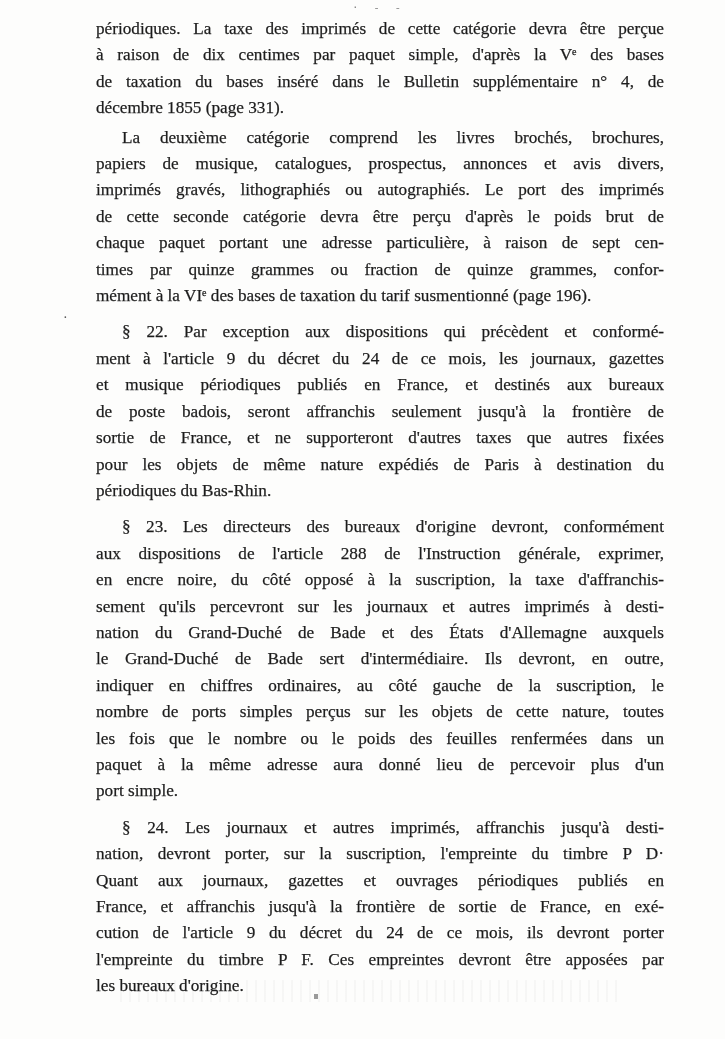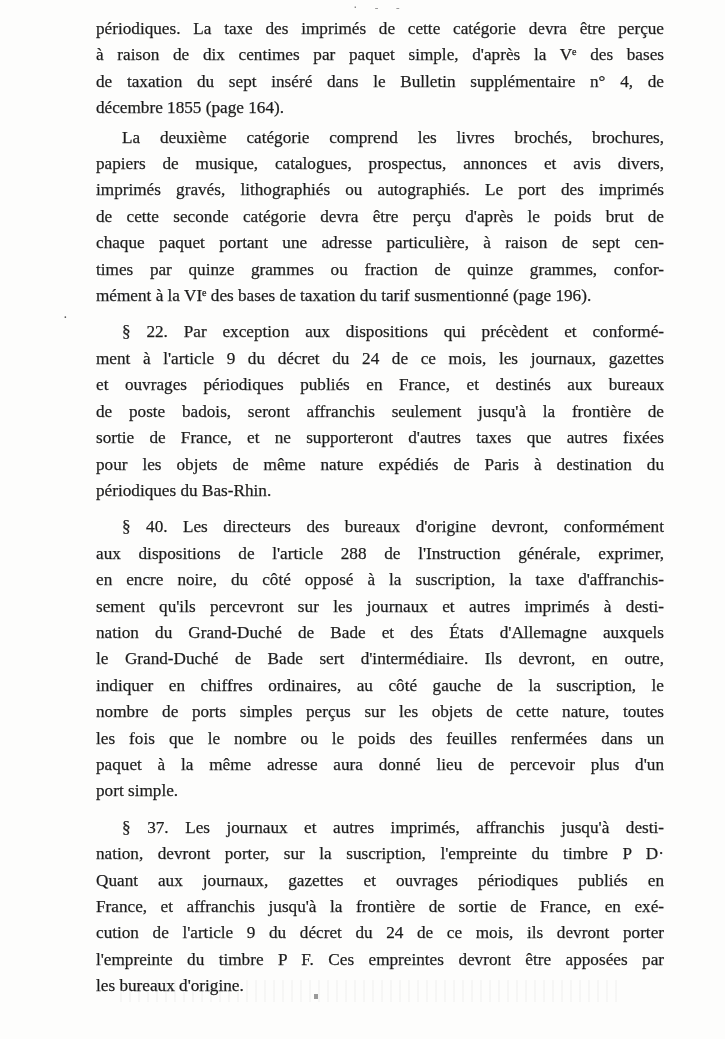--- a/index.html
+++ b/index.html
@@ -78,56 +78,56 @@
 </head>
 <body>
 
 <div class="page">
   <div class="top-marks">· - -</div>
   <div class="margin-dot">·</div>
   <div class="text-block" id="text-block">
       <div class="para">
         <div class="line">périodiques. La taxe des imprimés de cette catégorie devra être perçue</div>
         <div class="line">à raison de dix centimes par paquet simple, d'après la Vᵉ des bases</div>
-        <div class="line">de taxation du sept inséré dans le Bulletin supplémentaire n° 4, de</div>
-        <div class="line last">décembre 1855 (page 164).</div>
+        <div class="line">de taxation du bases inséré dans le Bulletin supplémentaire n° 4, de</div>
+        <div class="line last">décembre 1855 (page 331).</div>
       </div>
       <div class="para indent">
         <div class="line">La deuxième catégorie comprend les livres brochés, brochures,</div>
         <div class="line">papiers de musique, catalogues, prospectus, annonces et avis divers,</div>
         <div class="line">imprimés gravés, lithographiés ou autographiés. Le port des imprimés</div>
         <div class="line">de cette seconde catégorie devra être perçu d'après le poids brut de</div>
         <div class="line">chaque paquet portant une adresse particulière, à raison de sept cen-</div>
         <div class="line">times par quinze grammes ou fraction de quinze grammes, confor-</div>
         <div class="line last">mément à la VIᵉ des bases de taxation du tarif susmentionné (page 196).</div>
       </div>
       <div class="para indent section">
         <div class="line">§ 22. Par exception aux dispositions qui précèdent et conformé-</div>
         <div class="line">ment à l'article 9 du décret du 24 de ce mois, les journaux, gazettes</div>
-        <div class="line">et ouvrages périodiques publiés en France, et destinés aux bureaux</div>
+        <div class="line">et musique périodiques publiés en France, et destinés aux bureaux</div>
         <div class="line">de poste badois, seront affranchis seulement jusqu'à la frontière de</div>
         <div class="line">sortie de France, et ne supporteront d'autres taxes que autres fixées</div>
         <div class="line">pour les objets de même nature expédiés de Paris à destination du</div>
         <div class="line last">périodiques du Bas-Rhin.</div>
       </div>
       <div class="para indent section">
-        <div class="line">§ 40. Les directeurs des bureaux d'origine devront, conformément</div>
+        <div class="line">§ 23. Les directeurs des bureaux d'origine devront, conformément</div>
         <div class="line">aux dispositions de l'article 288 de l'Instruction générale, exprimer,</div>
         <div class="line">en encre noire, du côté opposé à la suscription, la taxe d'affranchis-</div>
         <div class="line">sement qu'ils percevront sur les journaux et autres imprimés à desti-</div>
         <div class="line">nation du Grand-Duché de Bade et des États d'Allemagne auxquels</div>
         <div class="line">le Grand-Duché de Bade sert d'intermédiaire. Ils devront, en outre,</div>
         <div class="line">indiquer en chiffres ordinaires, au côté gauche de la suscription, le</div>
         <div class="line">nombre de ports simples perçus sur les objets de cette nature, toutes</div>
         <div class="line">les fois que le nombre ou le poids des feuilles renfermées dans un</div>
         <div class="line">paquet à la même adresse aura donné lieu de percevoir plus d'un</div>
         <div class="line last">port simple.</div>
       </div>
       <div class="para indent section">
-        <div class="line">§ 37. Les journaux et autres imprimés, affranchis jusqu'à desti-</div>
+        <div class="line">§ 24. Les journaux et autres imprimés, affranchis jusqu'à desti-</div>
         <div class="line">nation, devront porter, sur la suscription, l'empreinte du timbre P D·</div>
         <div class="line">Quant aux journaux, gazettes et ouvrages périodiques publiés en</div>
         <div class="line">France, et affranchis jusqu'à la frontière de sortie de France, en exé-</div>
         <div class="line">cution de l'article 9 du décret du 24 de ce mois, ils devront porter</div>
         <div class="line">l'empreinte du timbre P F. Ces empreintes devront être apposées par</div>
         <div class="line last">les bureaux d'origine.</div>
       </div>
     </div>
   <div class="bottom-streaks"></div>
   <div class="bottom-dot"></div>

